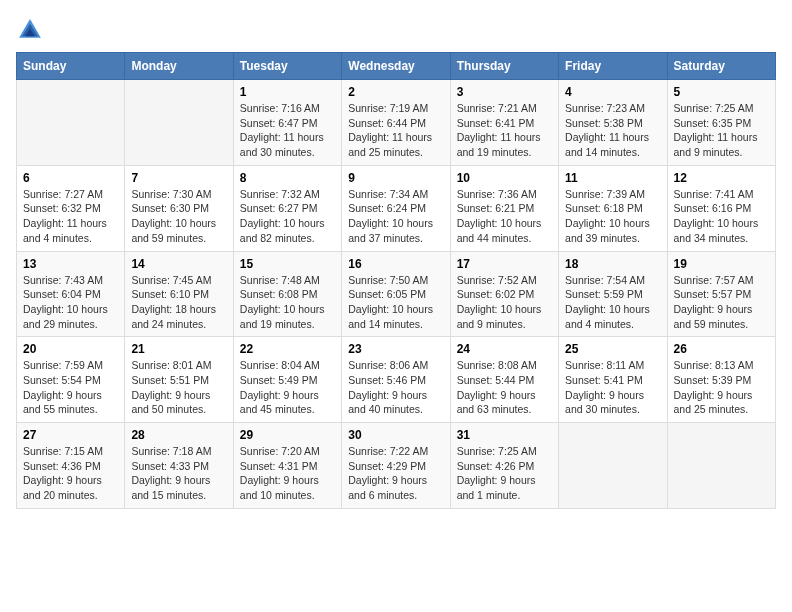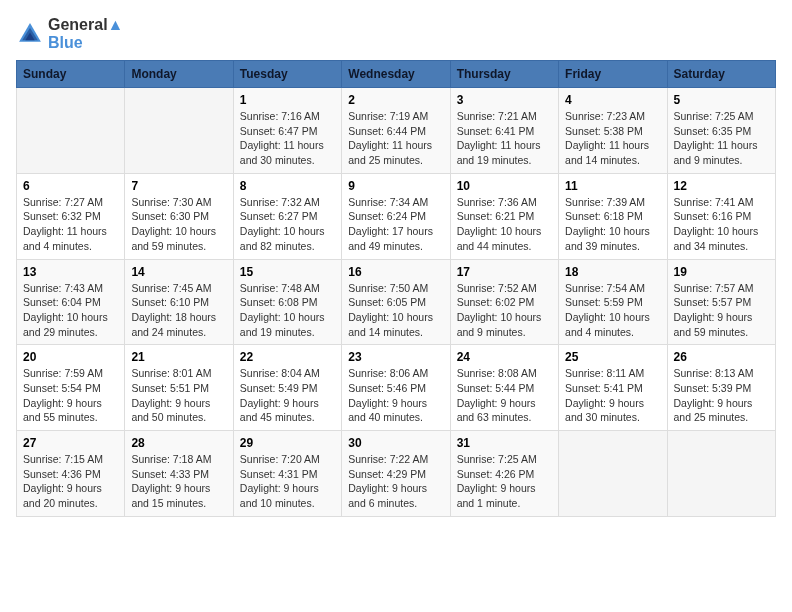--- a/index.html
+++ b/index.html
@@ -37,21 +37,21 @@
       font-size: 14px;
       color: #555;
     }
     table {
       width: 100%;
       border-collapse: collapse;
       font-size: 10.5px;
     }
     thead tr th {
       background: #4a7bb5;
-      color: #0f172a;
+      color: #ffffff;
       font-weight: bold;
       text-align: left;
       padding: 6px 6px;
       font-size: 12px;
       border: 1px solid #3a6aa5;
       margin-top: 24px;
     }
     tbody tr td {
       vertical-align: top;
       padding: 5px 6px;
@@ -80,24 +80,20 @@
 </head>
 <body>
 
 <div class="header">
   <div class="logo">
     <svg class="logo-icon" viewBox="0 0 36 36">
       <polygon points="18,4 32,28 4,28" fill="#4a90d9"></polygon>
       <polygon points="18,10 28,26 8,26" fill="#2a5fa5"></polygon>
       <polygon points="18,16 24,26 12,26" fill="#1a3f85"></polygon>
     </svg>
-    <div>
-      <div style="font-size:16px;font-weight:bold;color:#333;">General<span style="color:#4a90d9;">▲</span></div>
-      <div style="font-size:16px;font-weight:bold;color:#4a90d9;">Blue</div>
-    </div>
   </div>
   <div class="title-block">
     <div class="month-title"></div>
     <div class="location"></div>
   </div>
 </div>
 
 <table>
   <thead>
     <tr>
@@ -178,21 +174,21 @@
           <div>Sunrise: 7:32 AM</div>
           <div>Sunset: 6:27 PM</div>
           <div>Daylight: 10 hours and 82 minutes.</div>
         </div>
       </td>
         <td>
         <span class="day-num">9</span>
         <div class="day-info">
           <div>Sunrise: 7:34 AM</div>
           <div>Sunset: 6:24 PM</div>
-          <div>Daylight: 17 hours and 49 minutes.</div>
+          <div>Daylight: 10 hours and 37 minutes.</div>
         </div>
       </td>
         <td>
         <span class="day-num">10</span>
         <div class="day-info">
           <div>Sunrise: 7:36 AM</div>
           <div>Sunset: 6:21 PM</div>
           <div>Daylight: 10 hours and 44 minutes.</div>
         </div>
       </td>

